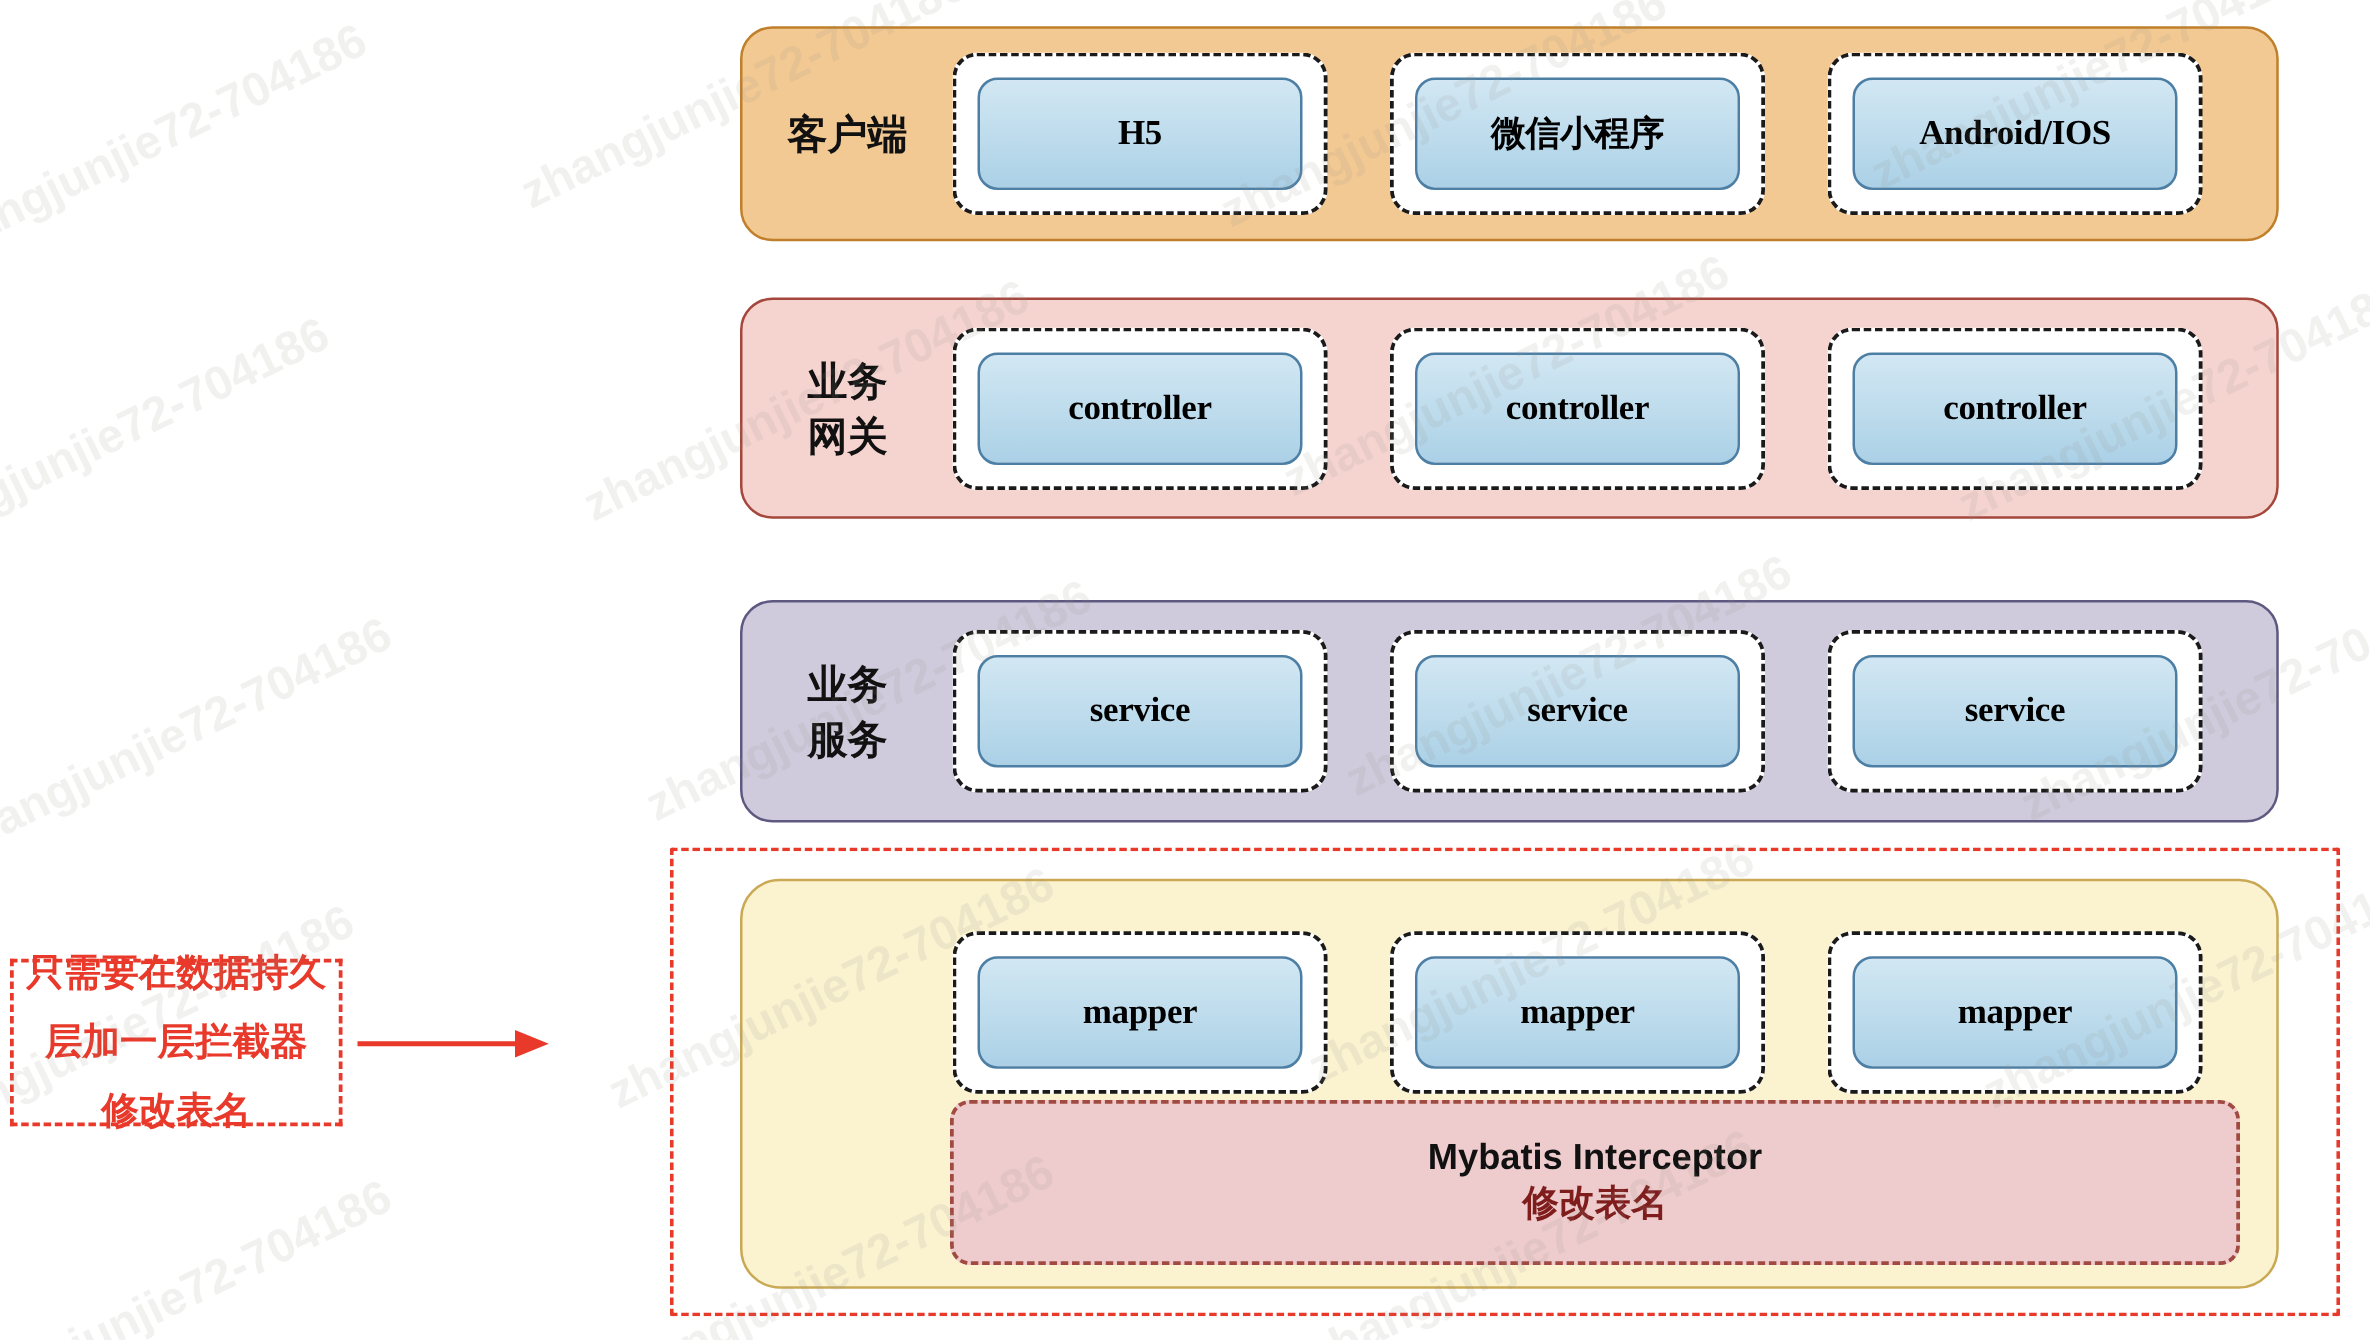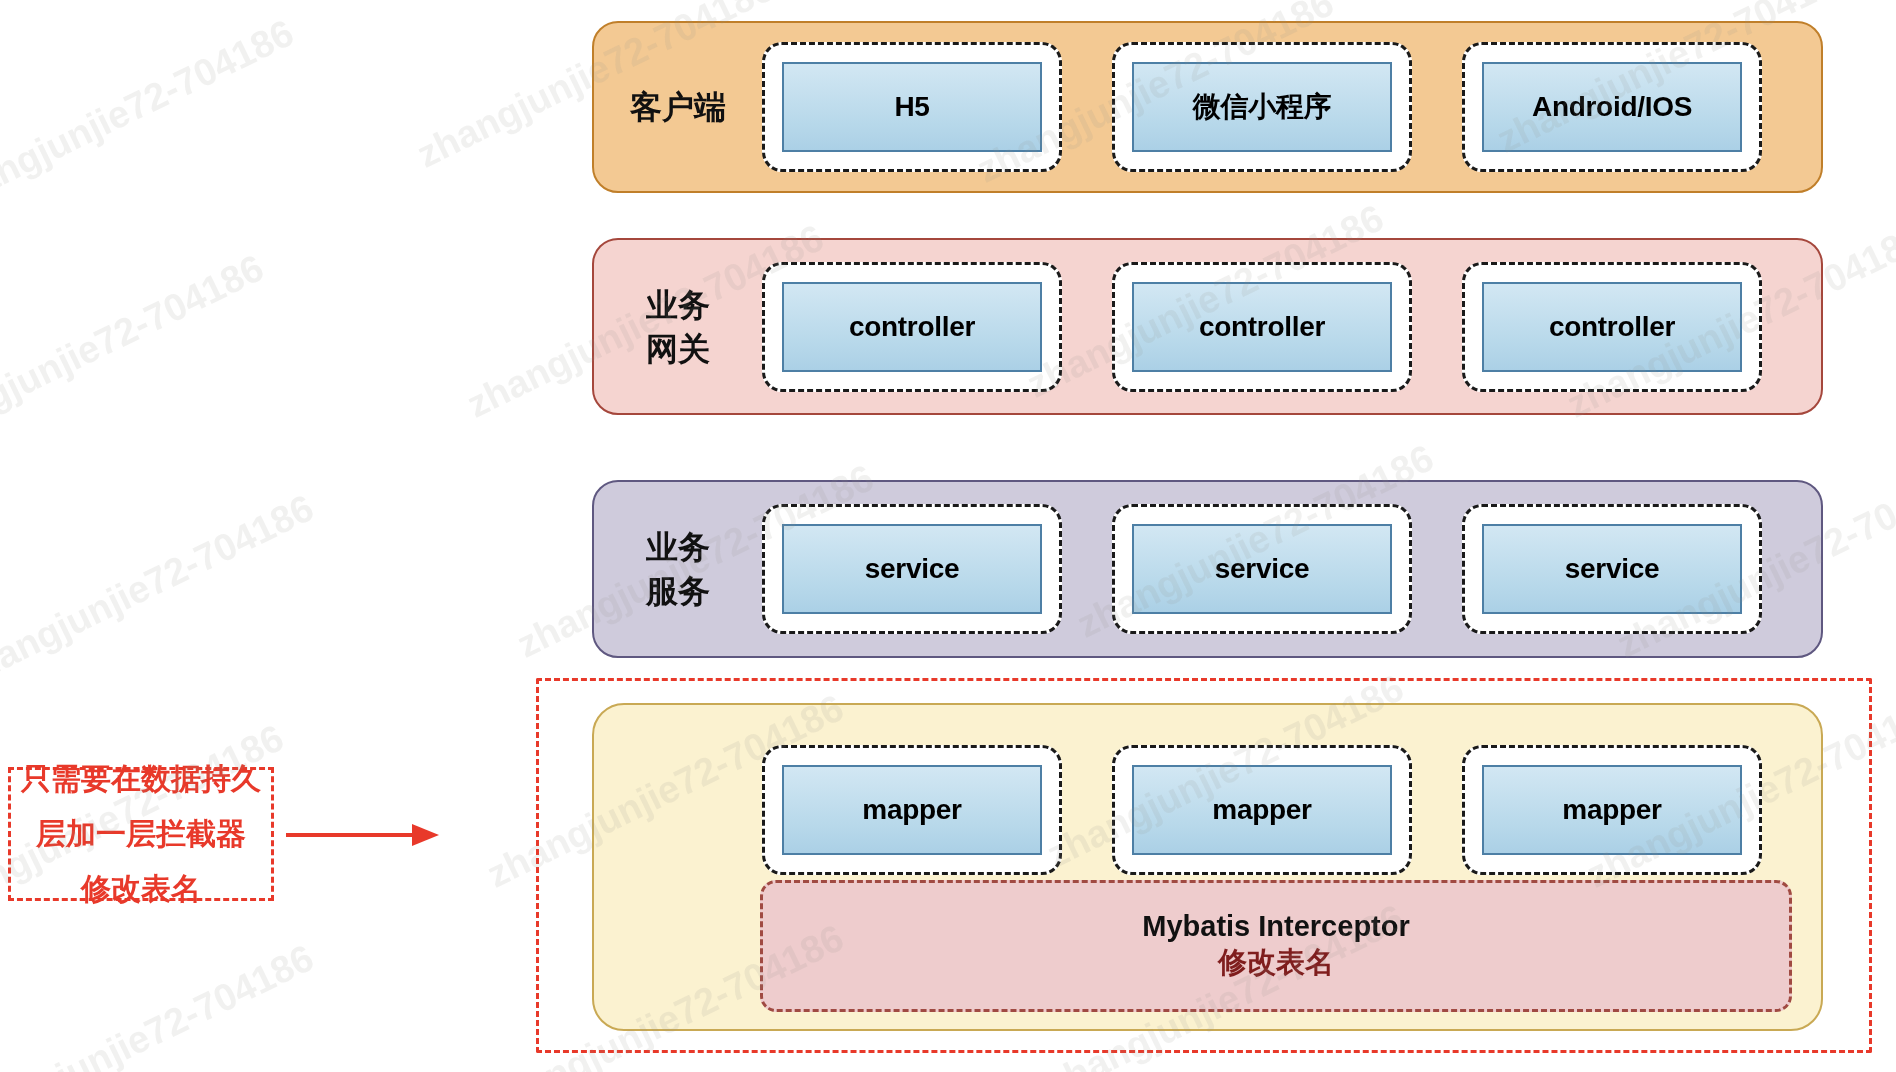--- a/index.html
+++ b/index.html
@@ -26,24 +26,24 @@
   
   .slot{
     position:absolute;width:300px;height:130px;background:#ffffff;
     border:3px dashed #1a1a1a;border-radius:20px;box-sizing:border-box;
     display:flex;align-items:center;justify-content:center;
     top:50%;transform:translateY(-50%);
   }
   .l4 .slot{top:40px;transform:none;justify-content:center;}
   .s1{left:168px}.s2{left:518px}.s3{left:868px}
   .chip{
-    width:260px;height:90px;border-radius:0;border:2.5px solid #4d7fa5;box-sizing:border-box;
+    width:260px;height:90px;border-radius:16px;border:2.5px solid #4d7fa5;box-sizing:border-box;
     background:linear-gradient(180deg,#d2e7f3 0%,#b7d8ea 70%,#abd0e6 100%);
     display:flex;align-items:center;justify-content:center;
-    font-size:28px;font-weight:bold;letter-spacing:-0.3px;color:#000;text-align:center;
+    font-size:28px;font-weight:bold;letter-spacing:-0.3px;color:#000;text-align:center;font-family:Liberation Serif, serif;
   }
   
   .interceptor{
     position:absolute;left:166px;top:175px;width:1032px;height:132px;box-sizing:border-box;
     background:#eecccd;border:3px dashed #a04a42;border-radius:16px;
     display:flex;flex-direction:column;align-items:center;justify-content:center;gap:0;
   }
   .interceptor-title{font-size:29px;font-weight:bold;color:#111;}
   .interceptor-subtitle{font-size:29px;font-weight:bold;color:#7f1d1d;}
   

